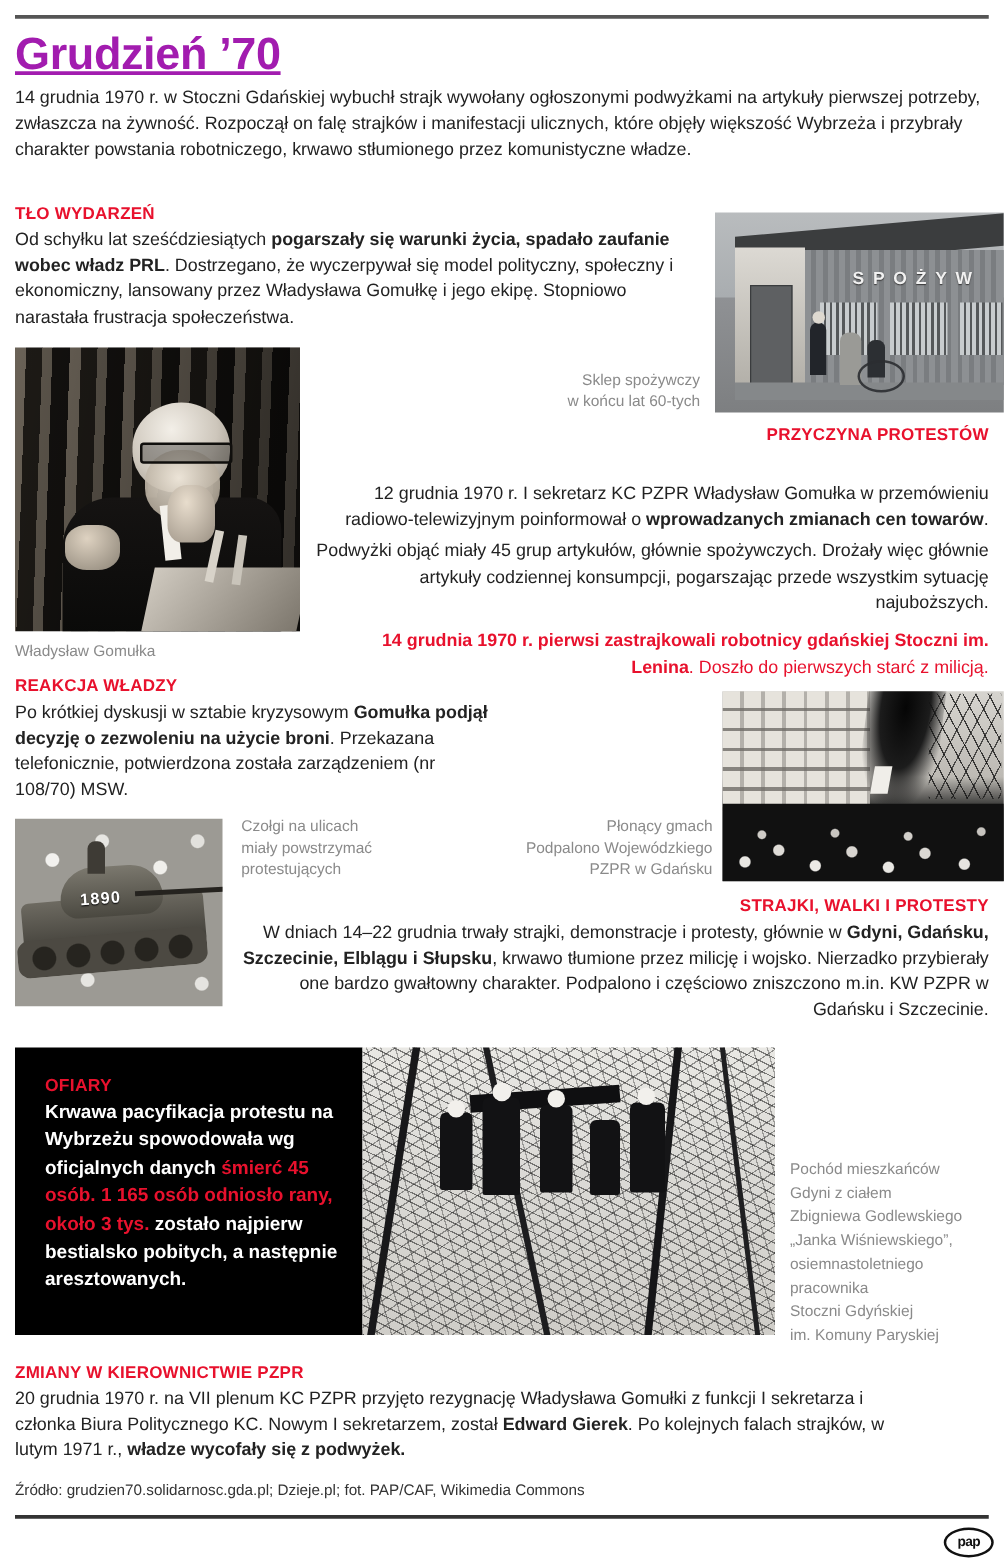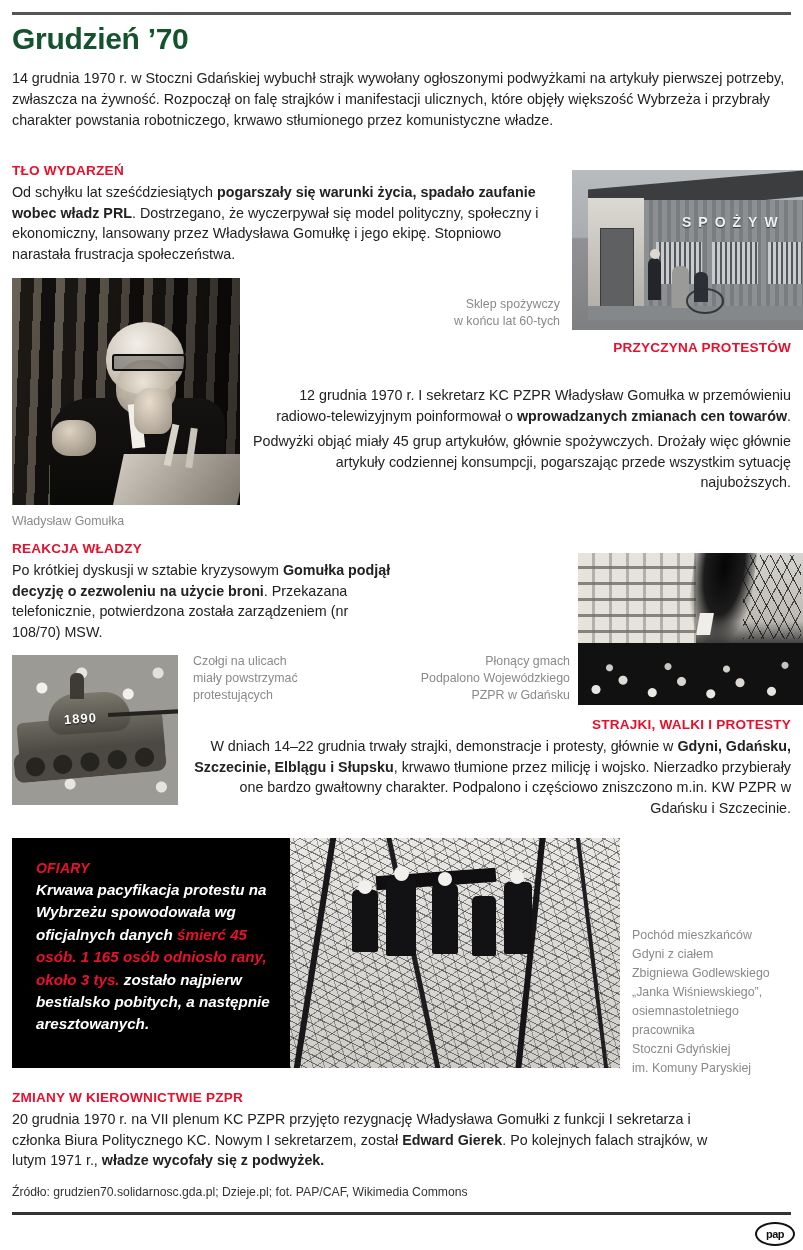--- a/index.html
+++ b/index.html
@@ -15,21 +15,21 @@
   }
   .page{position:absolute;inset:0;}
 
   
   .abs{position:absolute;}
   .b{font-weight:bold;}
   .rule{background:#4d4d4d;}
 
   
   #top-rule{left:12px;top:12px;width:779px;height:3px;background:#555;}
-  #title{left:12px;top:22px;font-size:30px;font-weight:bold;letter-spacing:-0.3px;color:#14532d;}
+  #title{left:12px;top:22px;font-size:36px;font-weight:bold;letter-spacing:-0.3px;color:#a21caf;text-decoration:underline;}
   #lede{left:12px;top:68px;width:779px;font-size:14.3px;line-height:21px;color:#222;}
 
   
   .sec-h{font-size:13.6px;font-weight:bold;color:#E8112D;letter-spacing:.2px;}
   .body-t{font-size:14.3px;line-height:20.5px;color:#222;}
 
   
   .cap{font-size:12.4px;line-height:17px;color:#8a8a8a;}
 
   
@@ -137,21 +137,21 @@
     background:
       radial-gradient(circle at 14% 50%, #26241f 0 9px, transparent 10px),
       radial-gradient(circle at 32% 50%, #26241f 0 9px, transparent 10px),
       radial-gradient(circle at 50% 50%, #26241f 0 9px, transparent 10px),
       radial-gradient(circle at 68% 50%, #26241f 0 9px, transparent 10px),
       radial-gradient(circle at 86% 50%, #26241f 0 9px, transparent 10px),
       #4c4942;}
 
   
   #ofiary-box{left:12px;top:838px;width:278px;height:230px;background:#000;}
-  #ofiary-box .inner{padding:22px 20px 0 24px;font-style:italic;}
+  #ofiary-box .inner{padding:22px 20px 0 24px;}
   #ofiary-h{font-size:14px;font-weight:bold;color:#E8112D;margin-bottom:3px;letter-spacing:.2px;}
   #ofiary-text{font-size:15.2px;line-height:22.4px;font-weight:bold;color:#ffffff;}
   #ofiary-text .hl{color:#E8112D;}
 
   
   #photo-procession{left:290px;top:838px;width:330px;height:230px;
     background:
       repeating-linear-gradient(26deg, rgba(30,30,30,.55) 0 1px, transparent 1px 7px),
       repeating-linear-gradient(-34deg, rgba(40,40,40,.45) 0 1px, transparent 1px 9px),
       repeating-linear-gradient(74deg, rgba(25,25,25,.35) 0 1px, transparent 1px 11px),
@@ -205,20 +205,21 @@
     <div class="p2"></div>
     <div class="p3"></div>
     <div class="bike"></div>
   </div>
   <div class="abs cap" style="left:370px;top:296px;width:190px;text-align:right;white-space:pre-line;">Sklep spożywczy
 w końcu lat  60-tych</div>
 
   <div class="abs sec-h" style="left:253px;top:340px;width:538px;text-align:right;">PRZYCZYNA PROTESTÓW</div>
   <div class="abs body-t" style="left:253px;top:359px;width:538px;text-align:right;margin-top:26px;"><span>12 grudnia 1970 r. I sekretarz KC PZPR Władysław Gomułka w przemówieniu radiowo-telewizyjnym poinformował o </span><span class="b">wprowadzanych zmianach cen towarów</span><span>.</span></div>
   <div class="abs body-t" style="left:253px;top:431px;width:538px;text-align:right;">Podwyżki objąć miały 45 grup artykułów, głównie spożywczych. Drożały więc głównie artykuły codziennej konsumpcji, pogarszając przede wszystkim sytuację  najuboższych.</div>
+  <div class="abs body-t" style="left:253px;top:503px;width:538px;text-align:right;color:#E8112D;"><span class="b">14 grudnia 1970 r. pierwsi zastrajkowali robotnicy gdańskiej Stoczni im. Lenina</span><span>. Doszło do pierwszych starć z milicją.</span></div>
 
   <div class="photo" id="photo-gomulka">
     <div class="body"></div>
     <div class="head"></div>
     <div class="face"></div>
     <div class="glasses"></div>
     <div class="tie"></div>
     <div class="hand"></div>
     <div class="hand2"></div>
     <div class="podium"></div>

